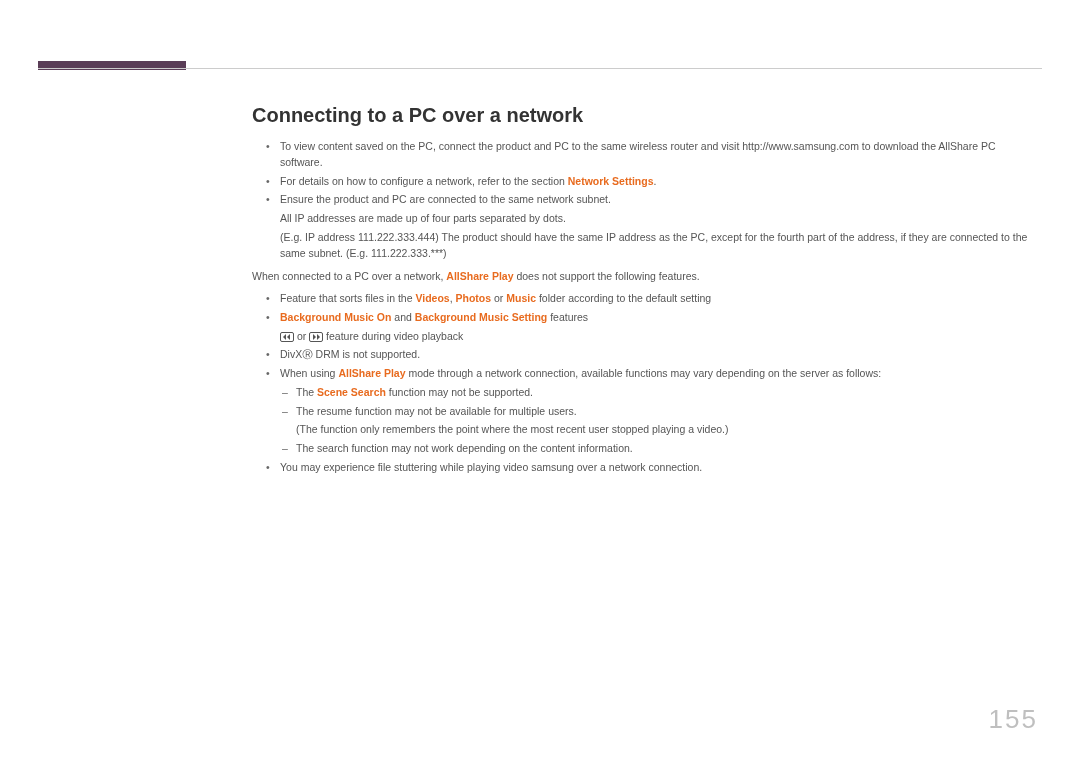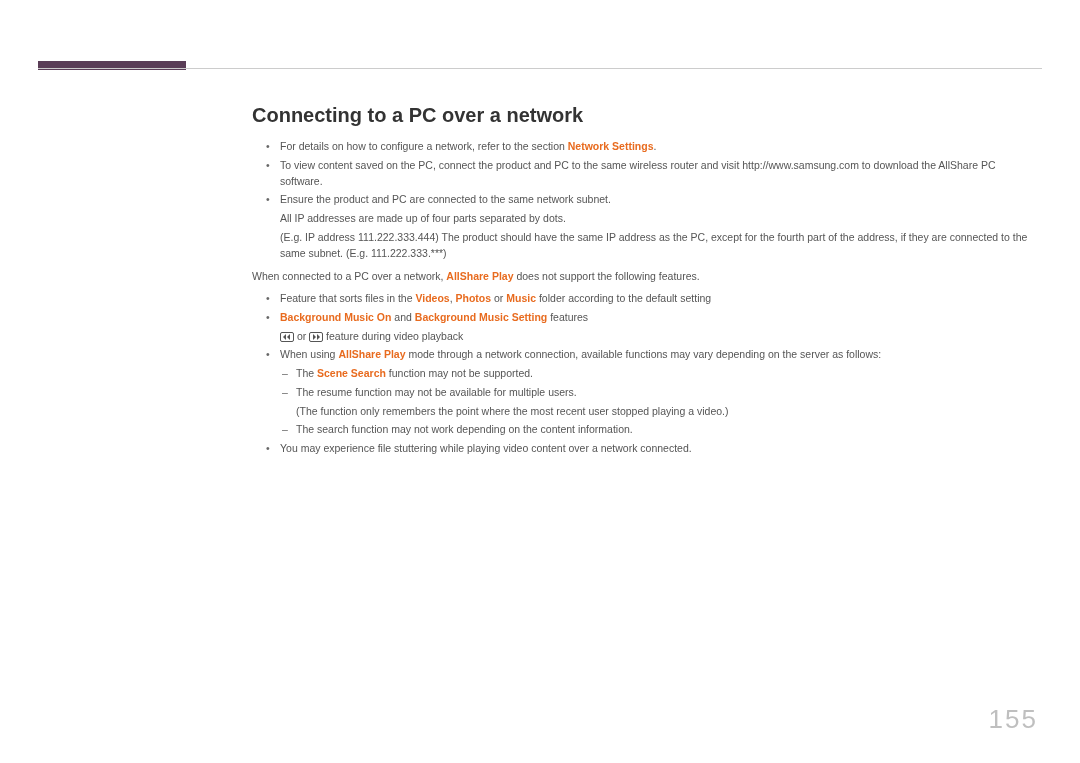--- a/index.html
+++ b/index.html
@@ -142,24 +142,24 @@
 <body>
 
 <div class="top-accent"></div>
 <div class="top-rule"></div>
 
 <div class="content">
   <h1>Connecting to a PC over a network</h1>
 
 
   <ul class="bullet-list">
+    <li>To view content saved on the PC, connect the product and PC to the same wireless router and visit http://www.samsung.com to download the AllShare PC software.</li>
     <li>
       <span>For details on how to configure a network, refer to the section </span><span class="orange bold">Network Settings</span><span>.</span>
     </li>
-    <li>To view content saved on the PC, connect the product and PC to the same wireless router and visit http://www.samsung.com to download the AllShare PC software.</li>
     <li>Ensure the product and PC are connected to the same network subnet.</li>
   </ul>
   <p class="indent-text">All IP addresses are made up of four parts separated by dots.</p>
   <p class="indent-text">(E.g. IP address 111.222.333.444) The product should have the same IP address as the PC, except for the fourth part of the address, if they are connected to the same subnet. (E.g. 111.222.333.***)</p>
 
   <p class="para section-gap">
     <span>When connected to a PC over a network, </span><span class="orange bold">AllShare Play</span><span> does not support the following features.</span>
   </p>
 
   <ul class="bullet-list">
@@ -168,34 +168,35 @@
     </li>
     <li>
       <span class="orange bold">Background Music On</span><span> and </span><span class="orange bold">Background Music Setting</span><span> features</span>
     </li>
   </ul>
   <p class="indent-text">
     <span class="icon-btn rew"></span><span> or </span><span class="icon-btn fwd"></span><span> feature during video playback</span>
   </p>
 
   <ul class="bullet-list">
+    <li>DivXⓇ DRM is not supported.</li>
     <li>
       <span>When using </span><span class="orange bold">AllShare Play</span><span> mode through a network connection, available functions may vary depending on the server as follows:</span>
     </li>
   </ul>
 
   <ul class="dash-list">
     <li>
       <span>The </span><span class="orange bold">Scene Search</span><span> function may not be supported.</span>
     </li>
     <li>The resume function may not be available for multiple users.</li>
   </ul>
   <p class="dash-indent">(The function only remembers the point where the most recent user stopped playing a video.)</p>
   <ul class="dash-list">
     <li>The search function may not work depending on the content information.</li>
   </ul>
 
   <ul class="bullet-list">
-    <li>You may experience file stuttering while playing video content over a network connected.</li>
+    <li>You may experience file stuttering while playing video samsung over a network connection.</li>
   </ul>
 </div>
 
 <div class="page-number">155</div>
 
 </body></html>

